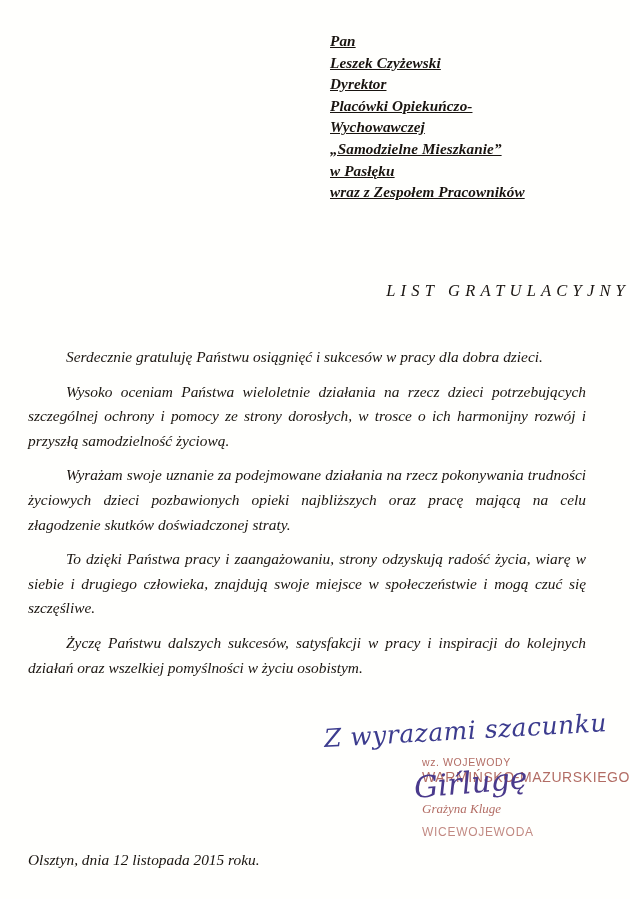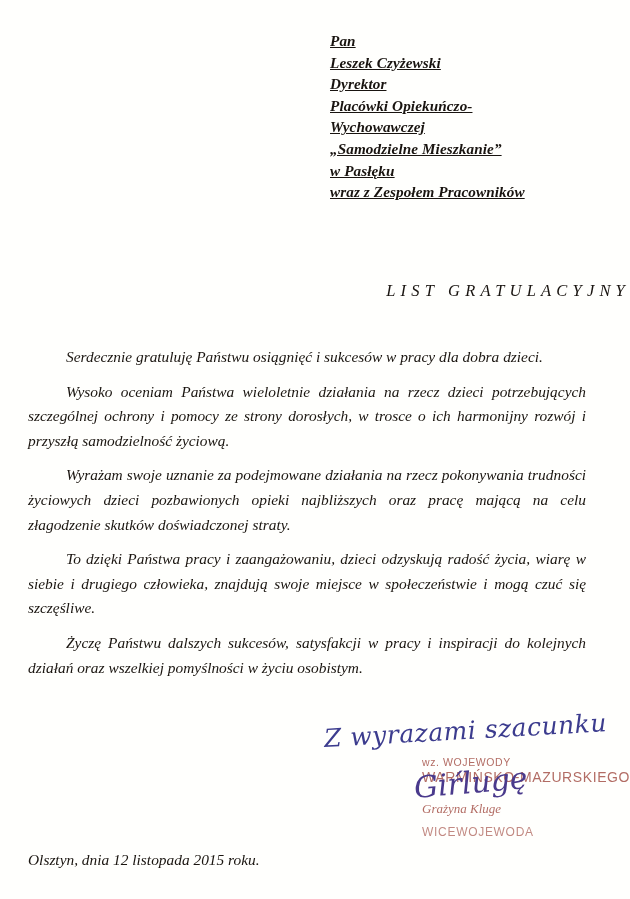--- a/index.html
+++ b/index.html
@@ -161,21 +161,21 @@
     <div>w Pasłęku</div>
     <div>wraz z Zespołem Pracowników</div>
   </div>
 
   <div class="doc-title">LIST  GRATULACYJNY</div>
 
   <div class="body-text">
     <p>Serdecznie gratuluję Państwu osiągnięć i sukcesów w pracy dla dobra dzieci.</p>
     <p>Wysoko oceniam Państwa wieloletnie działania na rzecz dzieci potrzebujących szczególnej ochrony i pomocy ze strony dorosłych, w trosce o ich harmonijny rozwój i przyszłą samodzielność życiową.</p>
     <p>Wyrażam swoje uznanie za podejmowane działania na rzecz pokonywania trudności życiowych dzieci pozbawionych opieki najbliższych oraz pracę mającą na celu złagodzenie skutków doświadczonej straty.</p>
-    <p>To dzięki Państwa pracy i zaangażowaniu, dzieci odzyskują radość życia, wiarę w siebie i drugiego człowieka, znajdują swoje miejsce  w społeczeństwie i mogą czuć się szczęśliwe.</p>
+    <p>To dzięki Państwa pracy i zaangażowaniu, strony odzyskują radość życia, wiarę w siebie i drugiego człowieka, znajdują swoje miejsce  w społeczeństwie i mogą czuć się szczęśliwe.</p>
     <p>Życzę Państwu dalszych sukcesów, satysfakcji w pracy i inspiracji do kolejnych działań oraz  wszelkiej pomyślności w życiu osobistym.</p>
   </div>
 
   <div class="signature-area">
     <div class="handwritten-signature">Z wyrazami szacunku</div>
     <div class="stamp">
       <div class="stamp-line-1">wz. WOJEWODY</div>
       <div class="stamp-line-2">WARMIŃSKO-MAZURSKIEGO</div>
       <div class="stamp-name">Grażyna Kluge</div>
       <div class="stamp-line-4">WICEWOJEWODA</div>

